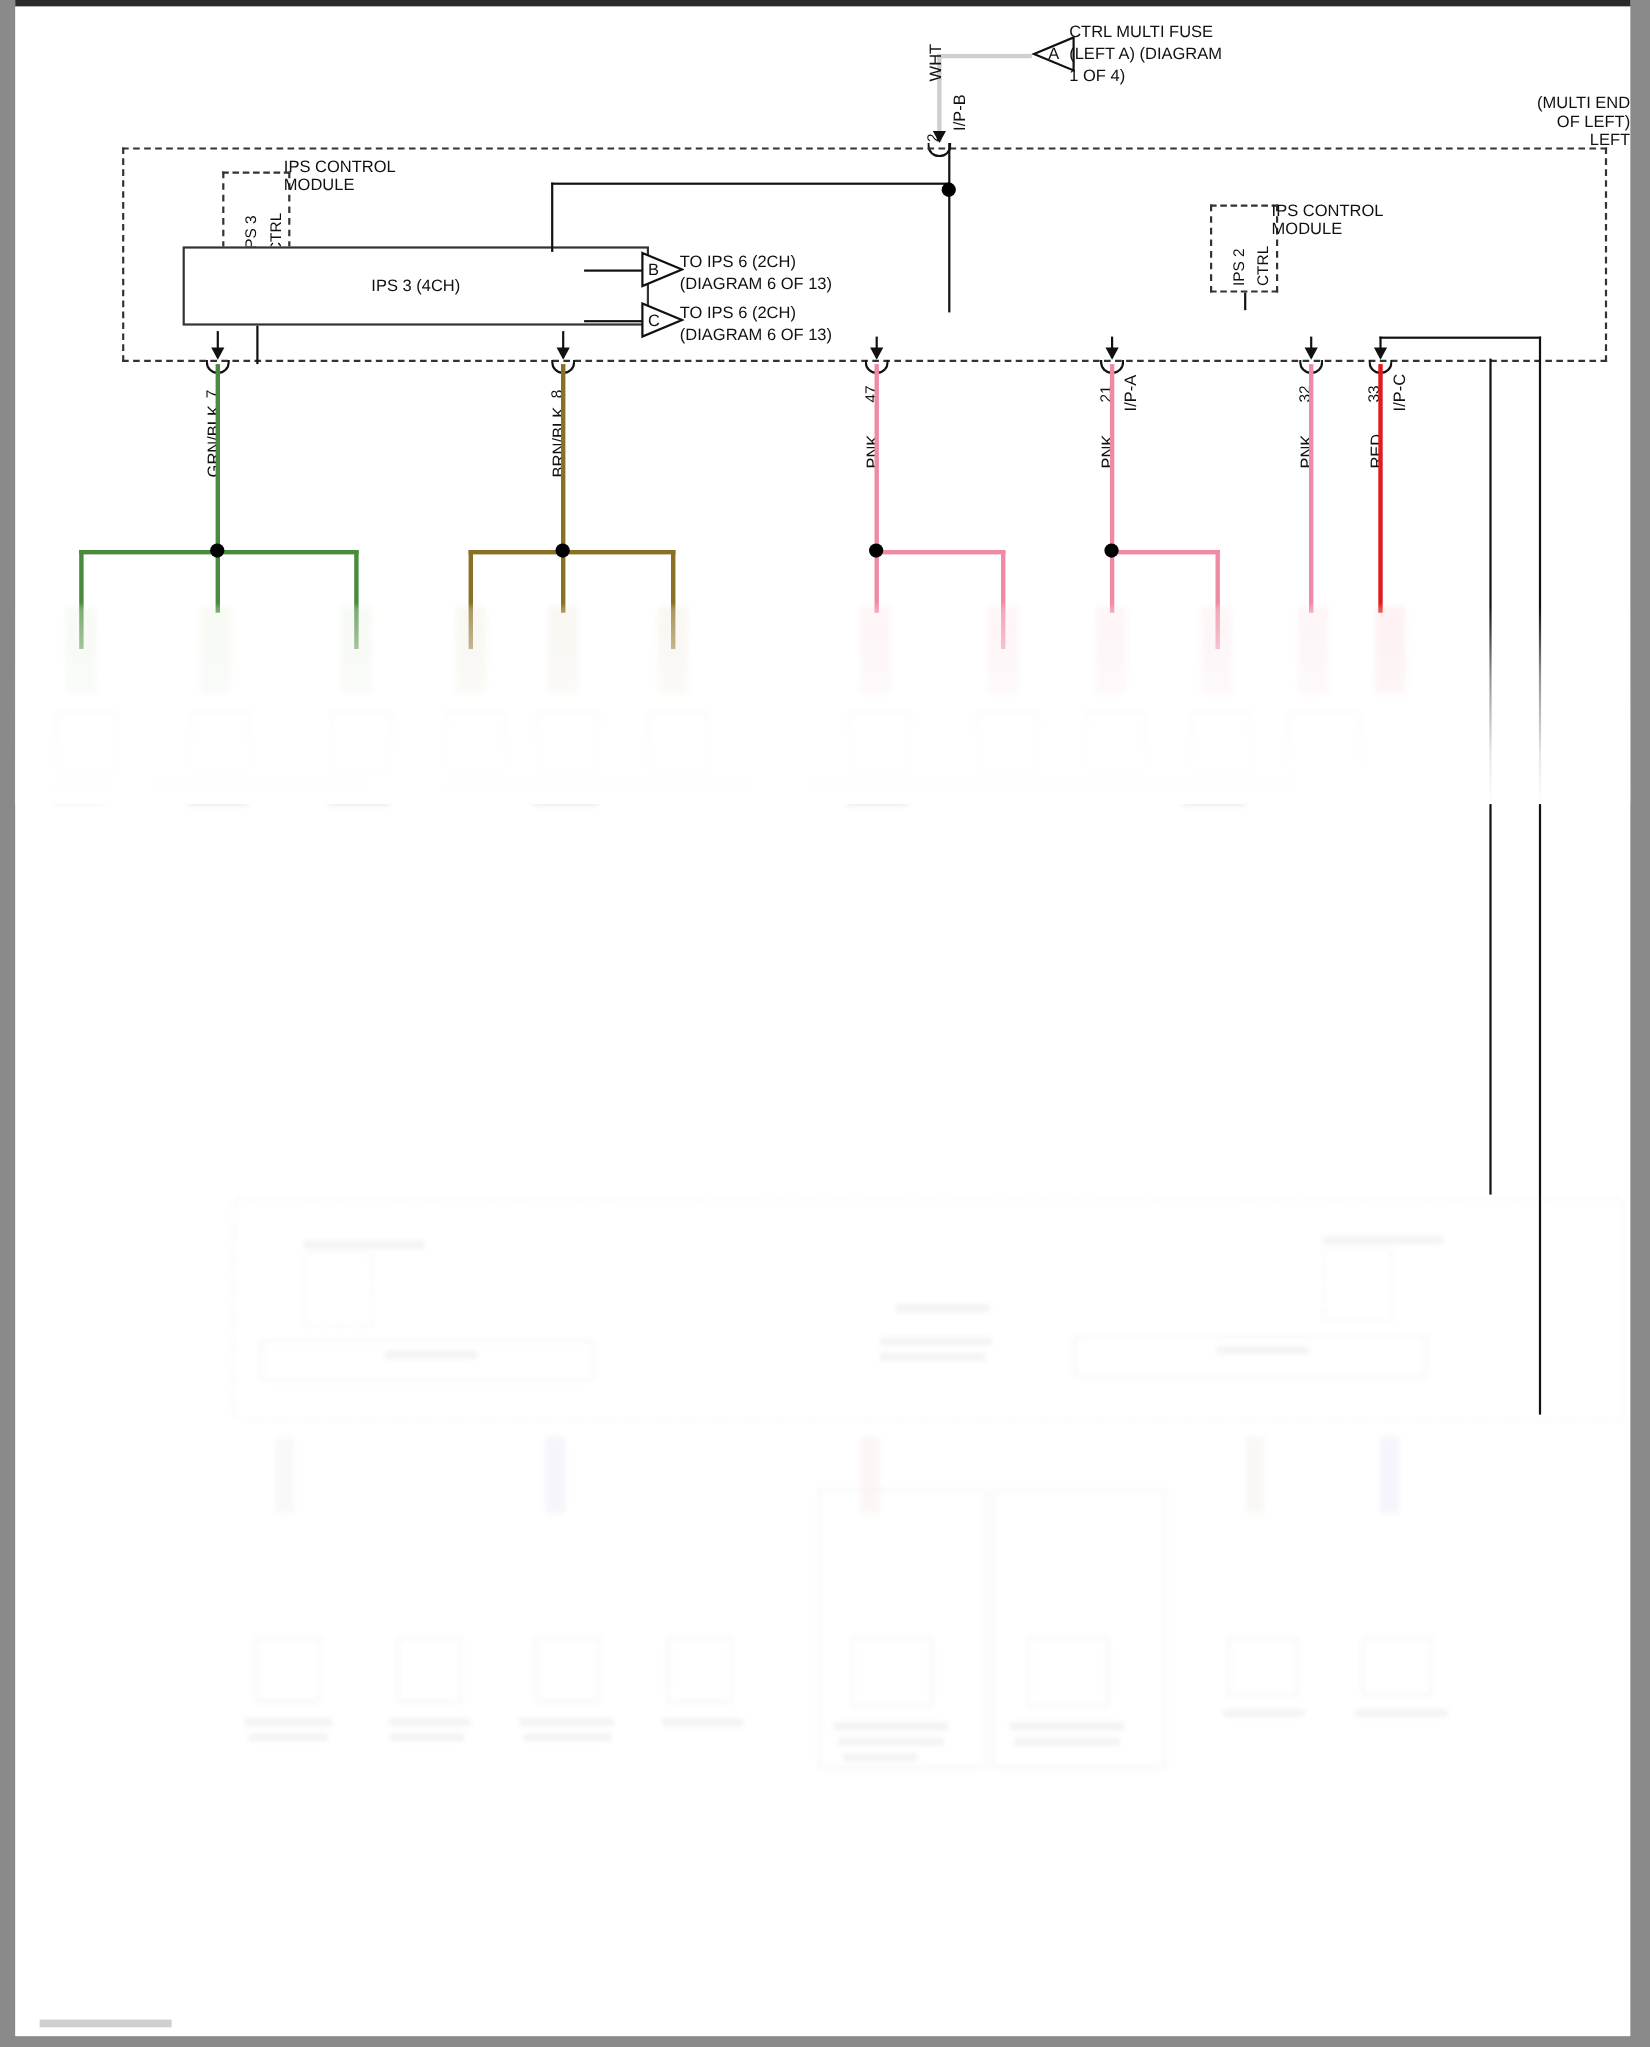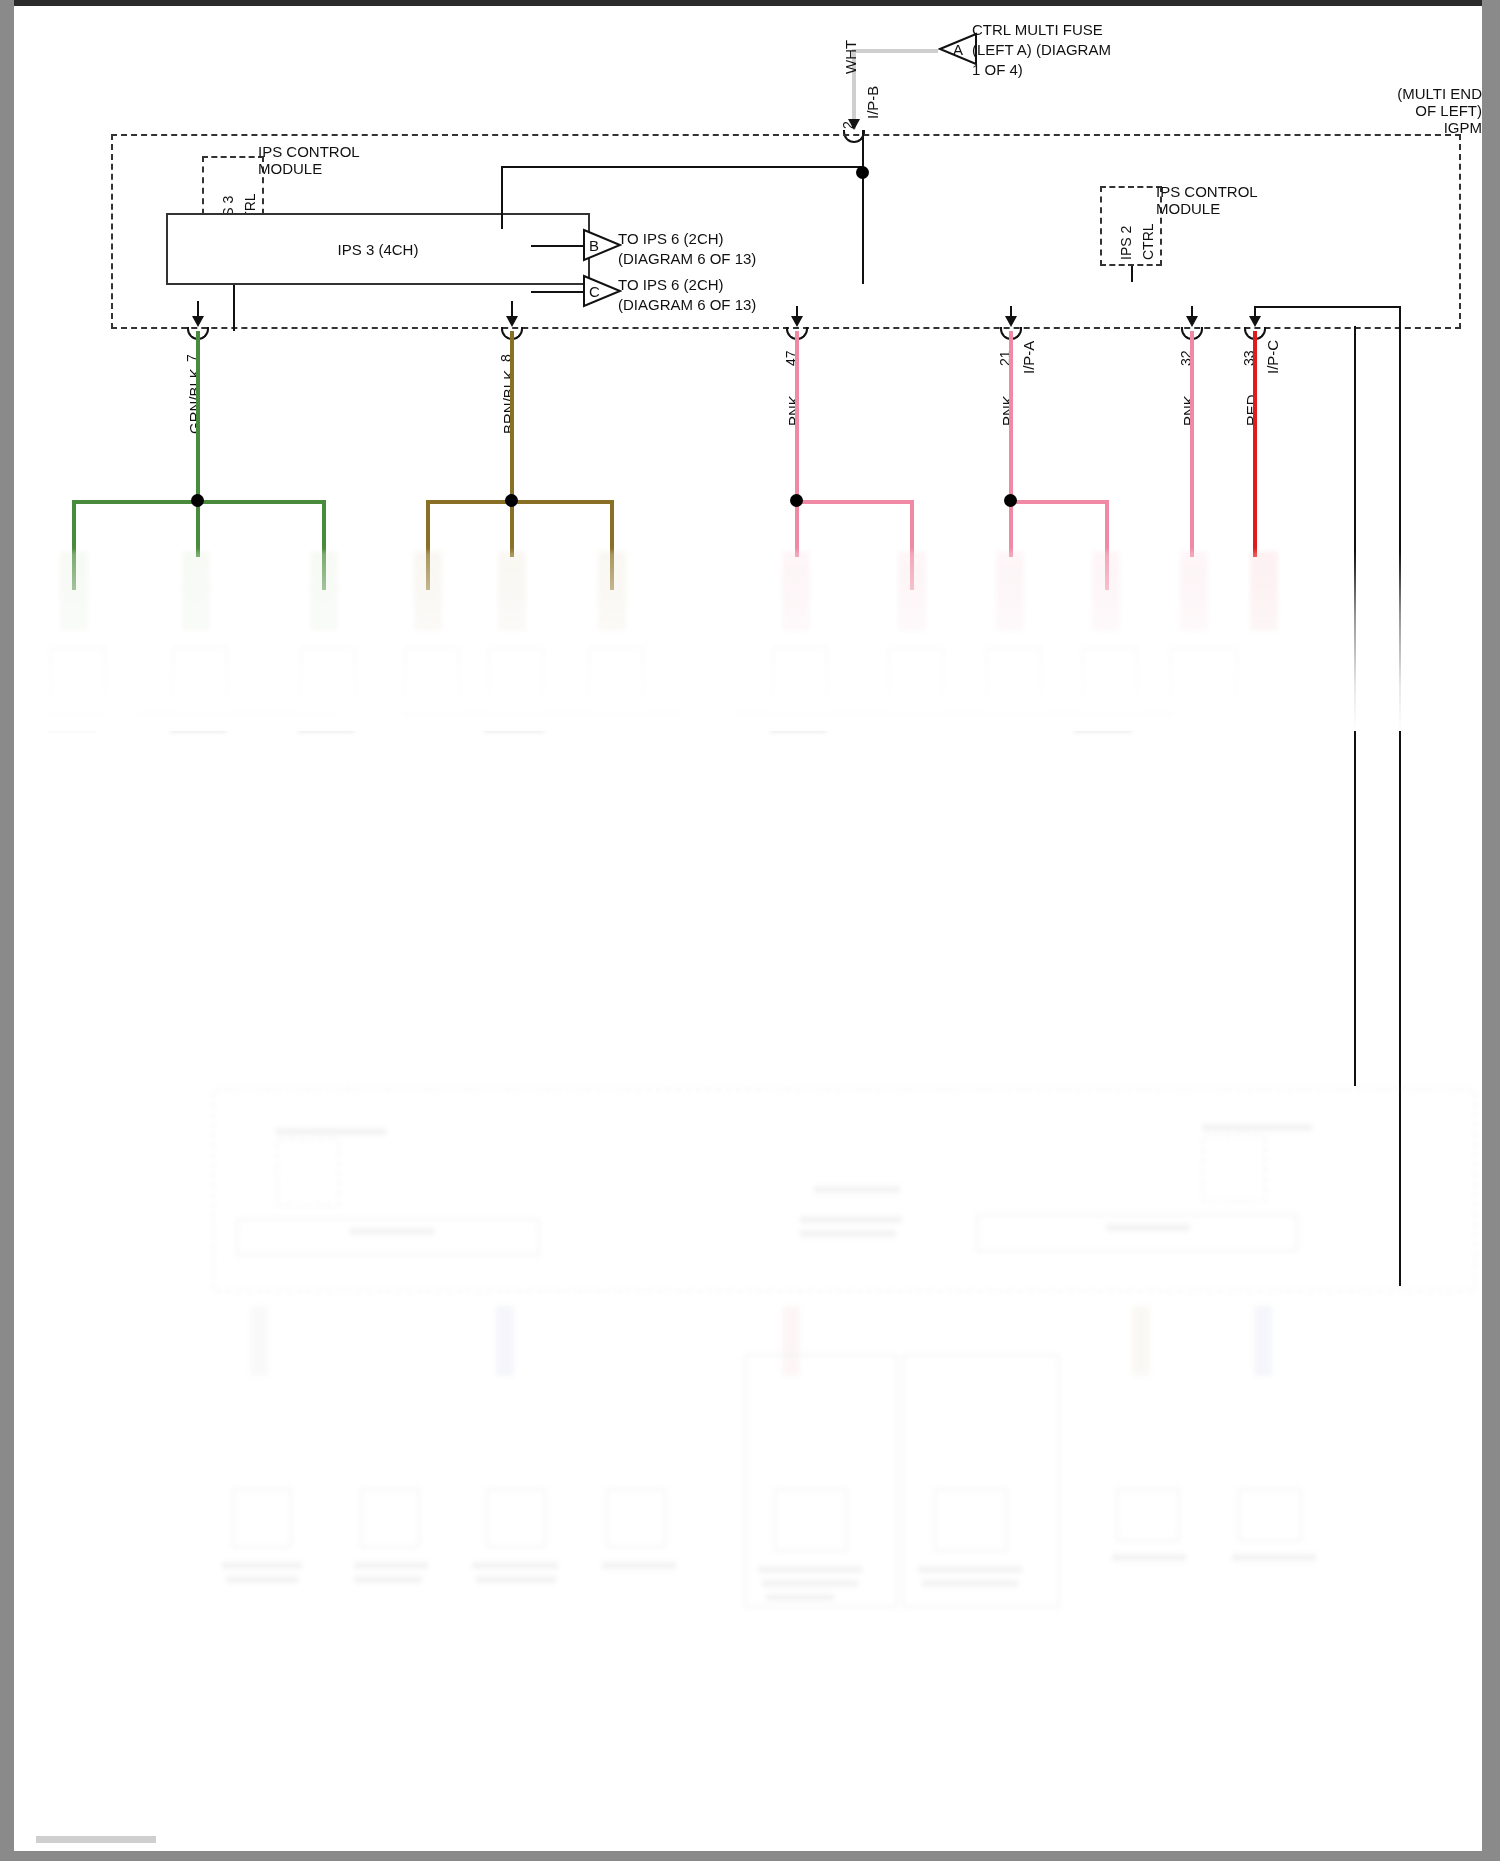--- a/index.html
+++ b/index.html
@@ -83,33 +83,33 @@
 
     <div class="vt" style="left:828px;top:68px;">WHT</div>
     <div class="vt num" style="left:826px;top:123px;">2</div>
     <div class="vt" style="left:850px;top:113px;">I/P-B</div>
 
     <div class="arrow-down" style="left:834px;top:113px;"></div>
     <div class="pinarc" style="left:829px;top:124px;"></div>
 
     <div class="t" style="left:1368px;top:80px;text-align:right;width:100px;">(MULTI END</div>
     <div class="t" style="left:1368px;top:97px;text-align:right;width:100px;">OF LEFT)</div>
-    <div class="t" style="left:1368px;top:114px;text-align:right;width:100px;">IGPM</div>
+    <div class="t" style="left:1368px;top:114px;text-align:right;width:100px;">LEFT</div>
 
     <div class="dashbox" style="left:97px;top:128px;width:1350px;height:195px;"></div>
 
     <div class="ctrlbox" style="left:188px;top:150px;width:62px;height:80px;">
       <span class="vt" style="left:16px;top:72px;font-size:14px;">IPS 3</span>
       <span class="vt" style="left:38px;top:72px;font-size:14px;">CTRL</span>
     </div>
     <div class="t" style="left:244px;top:138px;">IPS CONTROL</div>
     <div class="t" style="left:244px;top:155px;">MODULE</div>
     <div class="wire vline" style="left:219px;top:230px;height:95px;"></div>
 
-    <div class="box" style="left:152px;top:207px;width:424px;height:72px;">
+    <div class="box" style="left:152px;top:218px;width:424px;height:72px;">
       <span class="lbl">IPS 3 (4CH)</span>
     </div>
 
     <div class="wire hline" style="left:517px;top:239px;width:53px;"></div>
     <div class="wire hline" style="left:517px;top:285px;width:53px;"></div>
 
     <div class="conn" style="left:568px;top:222px;">
       <svg width="40" height="34" viewBox="0 0 40 34">
         <path d="M2 2 L38 17 L2 32 Z" fill="#fff" stroke="#111" stroke-width="2"></path>
       </svg>

